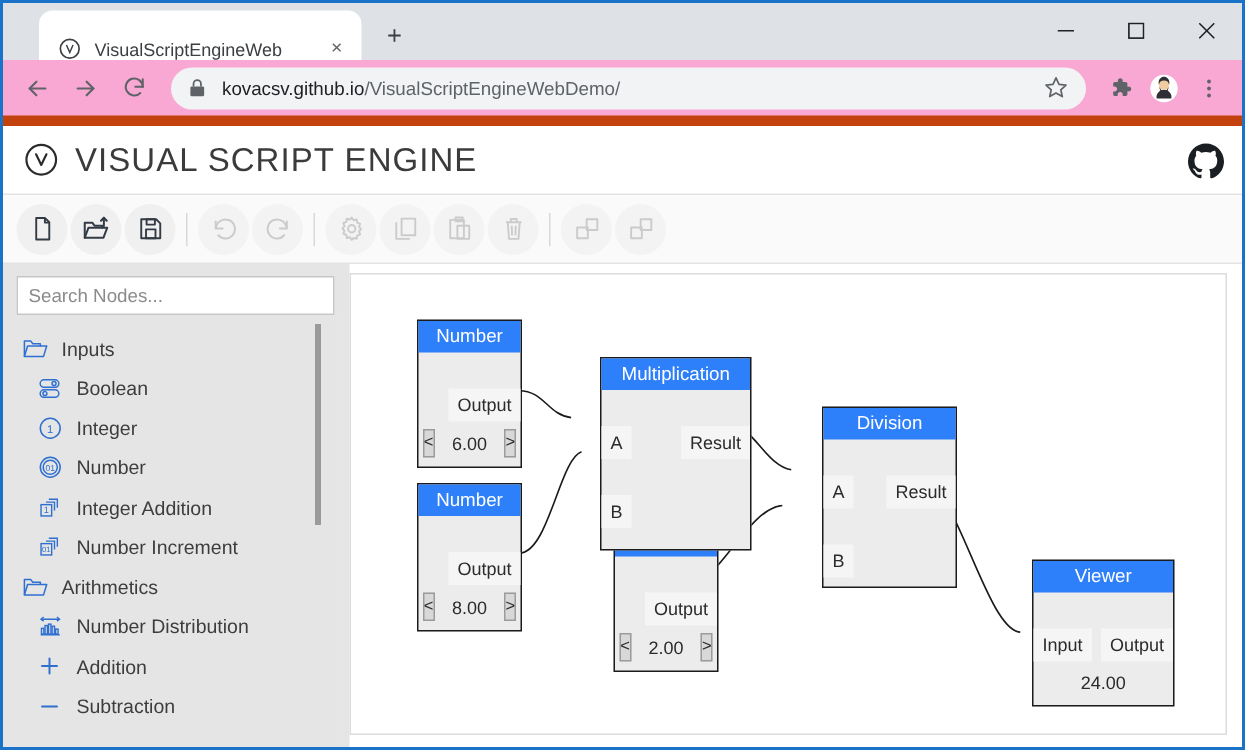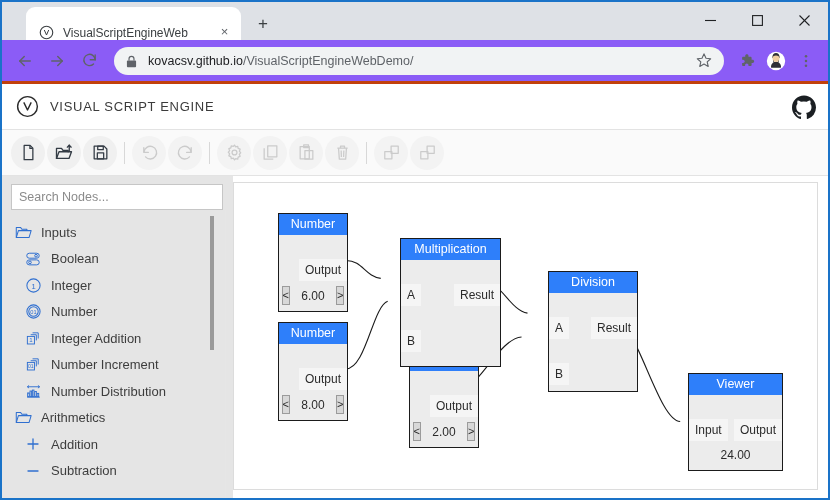--- a/index.html
+++ b/index.html
@@ -64,22 +64,22 @@
   }
   .wc {
     width: 47px; height: 36px;
     display: flex; align-items: center; justify-content: center;
     color: #202124;
   }
 
   
   .navbar {
     height: 44px;
-    background: #8b5cf6;
-    border-bottom: 3px solid #c2410c;
+    background: #f9a8d4;
+    border-bottom: 7px solid #c2410c;
     display: flex; align-items: center;
     padding: 0 8px;
     gap: 2px;
   }
   .navbtn {
     width: 30px; height: 30px;
     display: flex; align-items: center; justify-content: center;
     border-radius: 50%;
     color: #5f6368;
   }
@@ -113,21 +113,21 @@
     position: relative;
     height: 46px;
     background: #ffffff;
     border-bottom: 1px solid #e3e3e3;
     display: flex; align-items: center;
     padding: 0 14px;
     gap: 11px;
   }
   .logo { width: 23px; height: 23px; flex: 0 0 23px; }
   .apptitle {
-    font-size: 13px;
+    font-size: 22px;
     letter-spacing: 0.7px;
     color: #3b3b3b;
   }
   .ghlink {
     position: absolute; right: 12px; top: 50%;
     transform: translateY(-50%);
     width: 24px; height: 24px;
   }
 
   
@@ -529,47 +529,47 @@
             <svg width="17" height="17" viewBox="0 0 18 18" fill="none" stroke="currentColor" stroke-width="1">
               <path d="M8 3h6v6"></path>
                 <path d="M6 5h6v6"></path>
               <rect x="2.5" y="6.8" width="7.5" height="8"></rect>
               <text x="6.2" y="12.7" font-size="5.4" fill="currentColor" stroke="none" text-anchor="middle" font-family="Liberation Sans, sans-serif">01</text>
             </svg>
           </span>
           <span>Number Increment</span>
         </div>
 
+        <div class="nl-row group">
+          <span class="nl-ico">
+            <svg width="17" height="15" viewBox="0 0 20 17" fill="none" stroke="currentColor" stroke-width="1.2" stroke-linejoin="round">
+              <path d="M1.5 14.5V2.5h5l1.6 2.1H14v2"></path>
+                <path d="M1.5 14.5 4 6.3h15l-2.5 8.2z"></path>
+            </svg>
+          </span>
+          <span>Arithmetics</span>
+        </div>
+
         <div class="nl-row item">
           <span class="nl-ico">
             <svg width="17" height="17" viewBox="0 0 18 18" fill="none" stroke="currentColor" stroke-width="1">
               <line x1="2.5" y1="4" x2="15.5" y2="4"></line>
               <polyline points="4.3,2.6 2.5,4 4.3,5.4"></polyline>
                 <polyline points="13.7,2.6 15.5,4 13.7,5.4"></polyline>
               <rect x="2.8" y="10.5" width="1.7" height="4"></rect>
                 <rect x="5.3" y="8.5" width="1.7" height="6"></rect>
               <rect x="7.8" y="7.5" width="1.7" height="7"></rect>
                 <rect x="10.3" y="9" width="1.7" height="5.5"></rect>
               <rect x="12.8" y="11" width="1.7" height="3.5"></rect>
               <line x1="2.3" y1="15" x2="15.7" y2="15"></line>
             </svg>
           </span>
           <span>Number Distribution</span>
         </div>
 
-        <div class="nl-row group">
-          <span class="nl-ico">
-            <svg width="17" height="15" viewBox="0 0 20 17" fill="none" stroke="currentColor" stroke-width="1.2" stroke-linejoin="round">
-              <path d="M1.5 14.5V2.5h5l1.6 2.1H14v2"></path>
-                <path d="M1.5 14.5 4 6.3h15l-2.5 8.2z"></path>
-            </svg>
-          </span>
-          <span>Arithmetics</span>
-        </div>
-
         <div class="nl-row item">
           <span class="nl-ico">
             <svg width="14" height="14" viewBox="0 0 14 14" stroke="currentColor" stroke-width="1.3" stroke-linecap="round">
               <line x1="7" y1="2" x2="7" y2="12"></line>
                 <line x1="2" y1="7" x2="12" y2="7"></line>
             </svg>
           </span>
           <span>Addition</span>
         </div>
 

